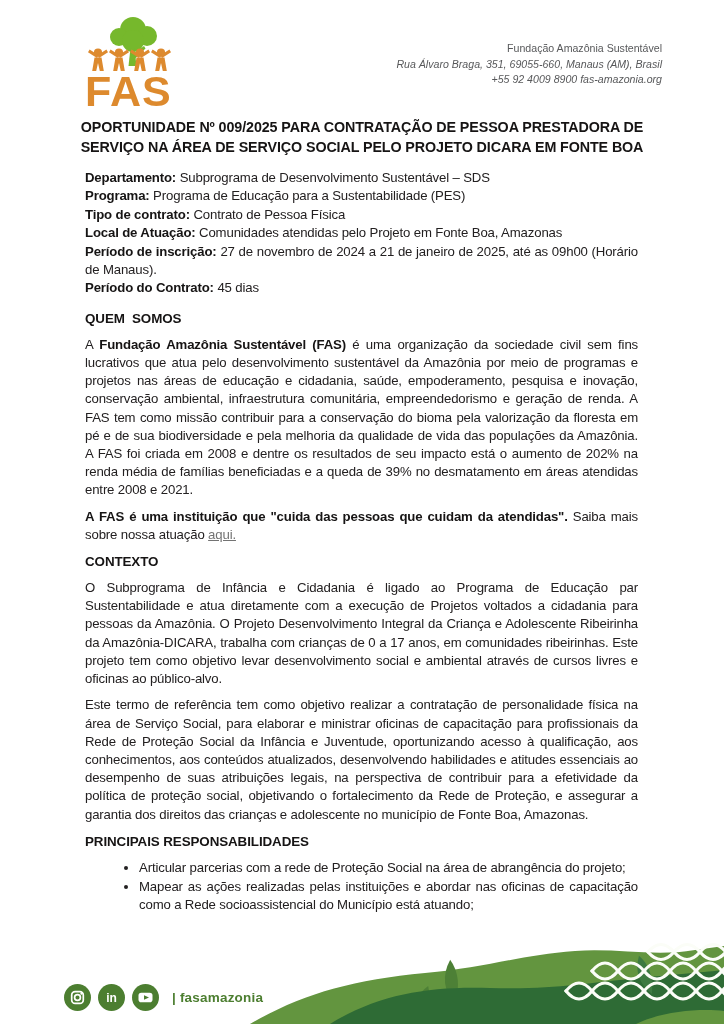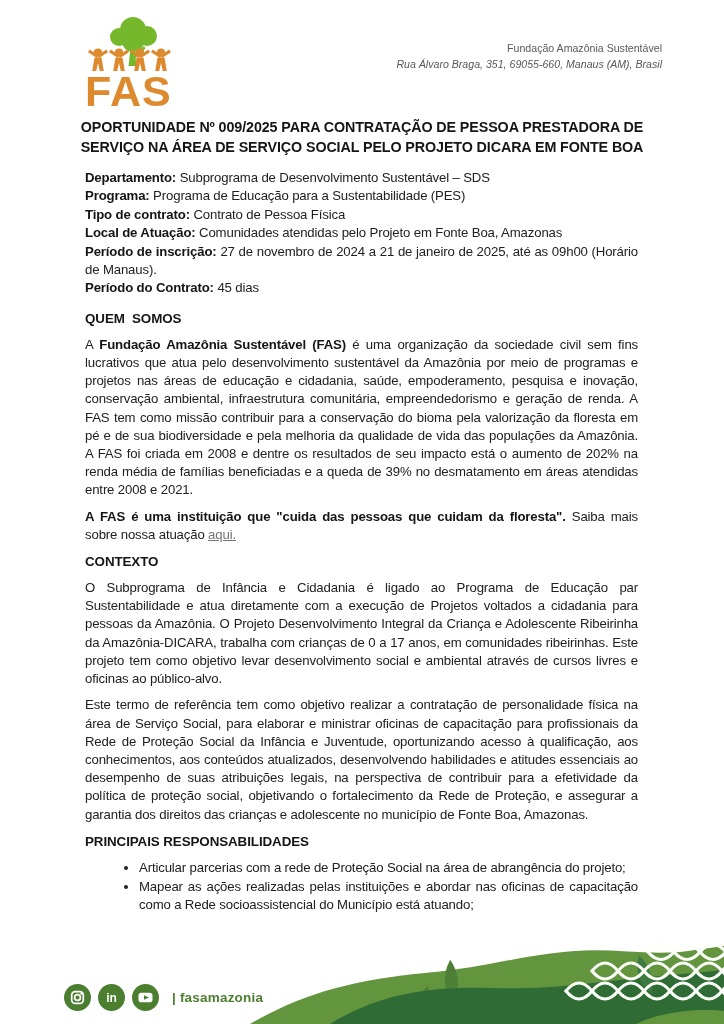--- a/index.html
+++ b/index.html
@@ -106,39 +106,40 @@
             <path d="M-1,8 L-10,2.2 L-8.4,-0.4 L0.6,5.2 Z"></path>
             <path d="M1,8 L10,2.2 L8.4,-0.4 L-0.6,5.2 Z"></path>
           </g>
         </g>
       </svg>
       <div class="logo-text">FAS</div>
     </div>
     <div class="org-info">
       <div>Fundação Amazônia Sustentável</div>
       <div class="it">Rua Álvaro Braga, 351, 69055-660, Manaus (AM), Brasil</div>
+      <div class="it">+55 92 4009 8900   fas-amazonia.org</div>
     </div>
   </div>
 
   <h1 class="doc-title">OPORTUNIDADE Nº 009/2025 PARA CONTRATAÇÃO DE PESSOA PRESTADORA DE SERVIÇO NA ÁREA DE SERVIÇO SOCIAL PELO PROJETO DICARA EM FONTE BOA</h1>
 
   <div class="content">
 
     <div class="details">
       <p class="detail"><strong>Departamento:</strong><span> Subprograma de Desenvolvimento Sustentável – SDS</span></p>
       <p class="detail"><strong>Programa:</strong><span> Programa de Educação para a Sustentabilidade (PES)</span></p>
       <p class="detail"><strong>Tipo de contrato:</strong><span> Contrato de Pessoa Física</span></p>
       <p class="detail"><strong>Local de Atuação:</strong><span> Comunidades atendidas pelo Projeto em Fonte Boa, Amazonas</span></p>
       <p class="detail"><strong>Período de inscrição:</strong><span> 27 de novembro de 2024 a 21 de janeiro de 2025, até as 09h00 (Horário de Manaus).</span></p>
       <p class="detail"><strong>Período do Contrato:</strong><span> 45 dias</span></p>
     </div>
 
     <h2 class="sec-h first">QUEM  SOMOS</h2>
     <p class="body-p"><span>A </span><strong>Fundação Amazônia Sustentável (FAS)</strong><span> é uma organização da sociedade civil sem fins lucrativos que atua pelo desenvolvimento sustentável da Amazônia por meio de programas e projetos nas áreas de educação e cidadania, saúde, empoderamento, pesquisa e inovação, conservação ambiental, infraestrutura comunitária, empreendedorismo e geração de renda. A FAS tem como missão contribuir para a conservação do bioma pela valorização da floresta em pé e de sua biodiversidade e pela melhoria da qualidade de vida das populações da Amazônia. A FAS foi criada em 2008 e dentre os resultados de seu impacto está o aumento de 202% na renda média de famílias beneficiadas e a queda de 39% no desmatamento em áreas atendidas entre 2008 e 2021.</span></p>
-    <p class="body-p"><strong>A FAS é uma instituição que "cuida das pessoas que cuidam da floresta".</strong><span> Saiba mais sobre nossa atuação </span><a class="link" href="#">aqui.</a></p>
+    <p class="body-p"><strong>A FAS é uma instituição que "cuida das pessoas que cuidam da atendidas".</strong><span> Saiba mais sobre nossa atuação </span><a class="link" href="#">aqui.</a></p>
 
     <h2 class="sec-h">CONTEXTO</h2>
     <p class="body-p">O Subprograma de Infância e Cidadania é ligado ao Programa de Educação par Sustentabilidade e atua diretamente com a execução de Projetos voltados a cidadania para pessoas da Amazônia. O Projeto Desenvolvimento Integral da Criança e Adolescente Ribeirinha da Amazônia-DICARA, trabalha com crianças de 0 a 17 anos, em comunidades ribeirinhas. Este projeto tem como objetivo levar desenvolvimento social e ambiental através de cursos livres e oficinas ao público-alvo.</p>
 
     <p class="body-p">Este termo de referência tem como objetivo realizar a contratação de personalidade física na área de Serviço Social, para elaborar e ministrar oficinas de capacitação para profissionais da Rede de Proteção Social da Infância e Juventude, oportunizando acesso à qualificação, aos conhecimentos, aos conteúdos atualizados, desenvolvendo habilidades e atitudes essenciais ao desempenho de suas atribuições legais, na perspectiva de contribuir para a efetividade da política de proteção social, objetivando o fortalecimento da Rede de Proteção, e assegurar a garantia dos direitos das crianças e adolescente no município de Fonte Boa, Amazonas.</p>
 
     <h2 class="sec-h">PRINCIPAIS RESPONSABILIDADES</h2>
     <ul class="resp-list">
       <li>Articular parcerias com a rede de Proteção Social na área de abrangência do projeto;</li>
       <li>Mapear as ações realizadas pelas instituições e abordar nas oficinas de capacitação como a Rede socioassistencial do Município está atuando;</li>

